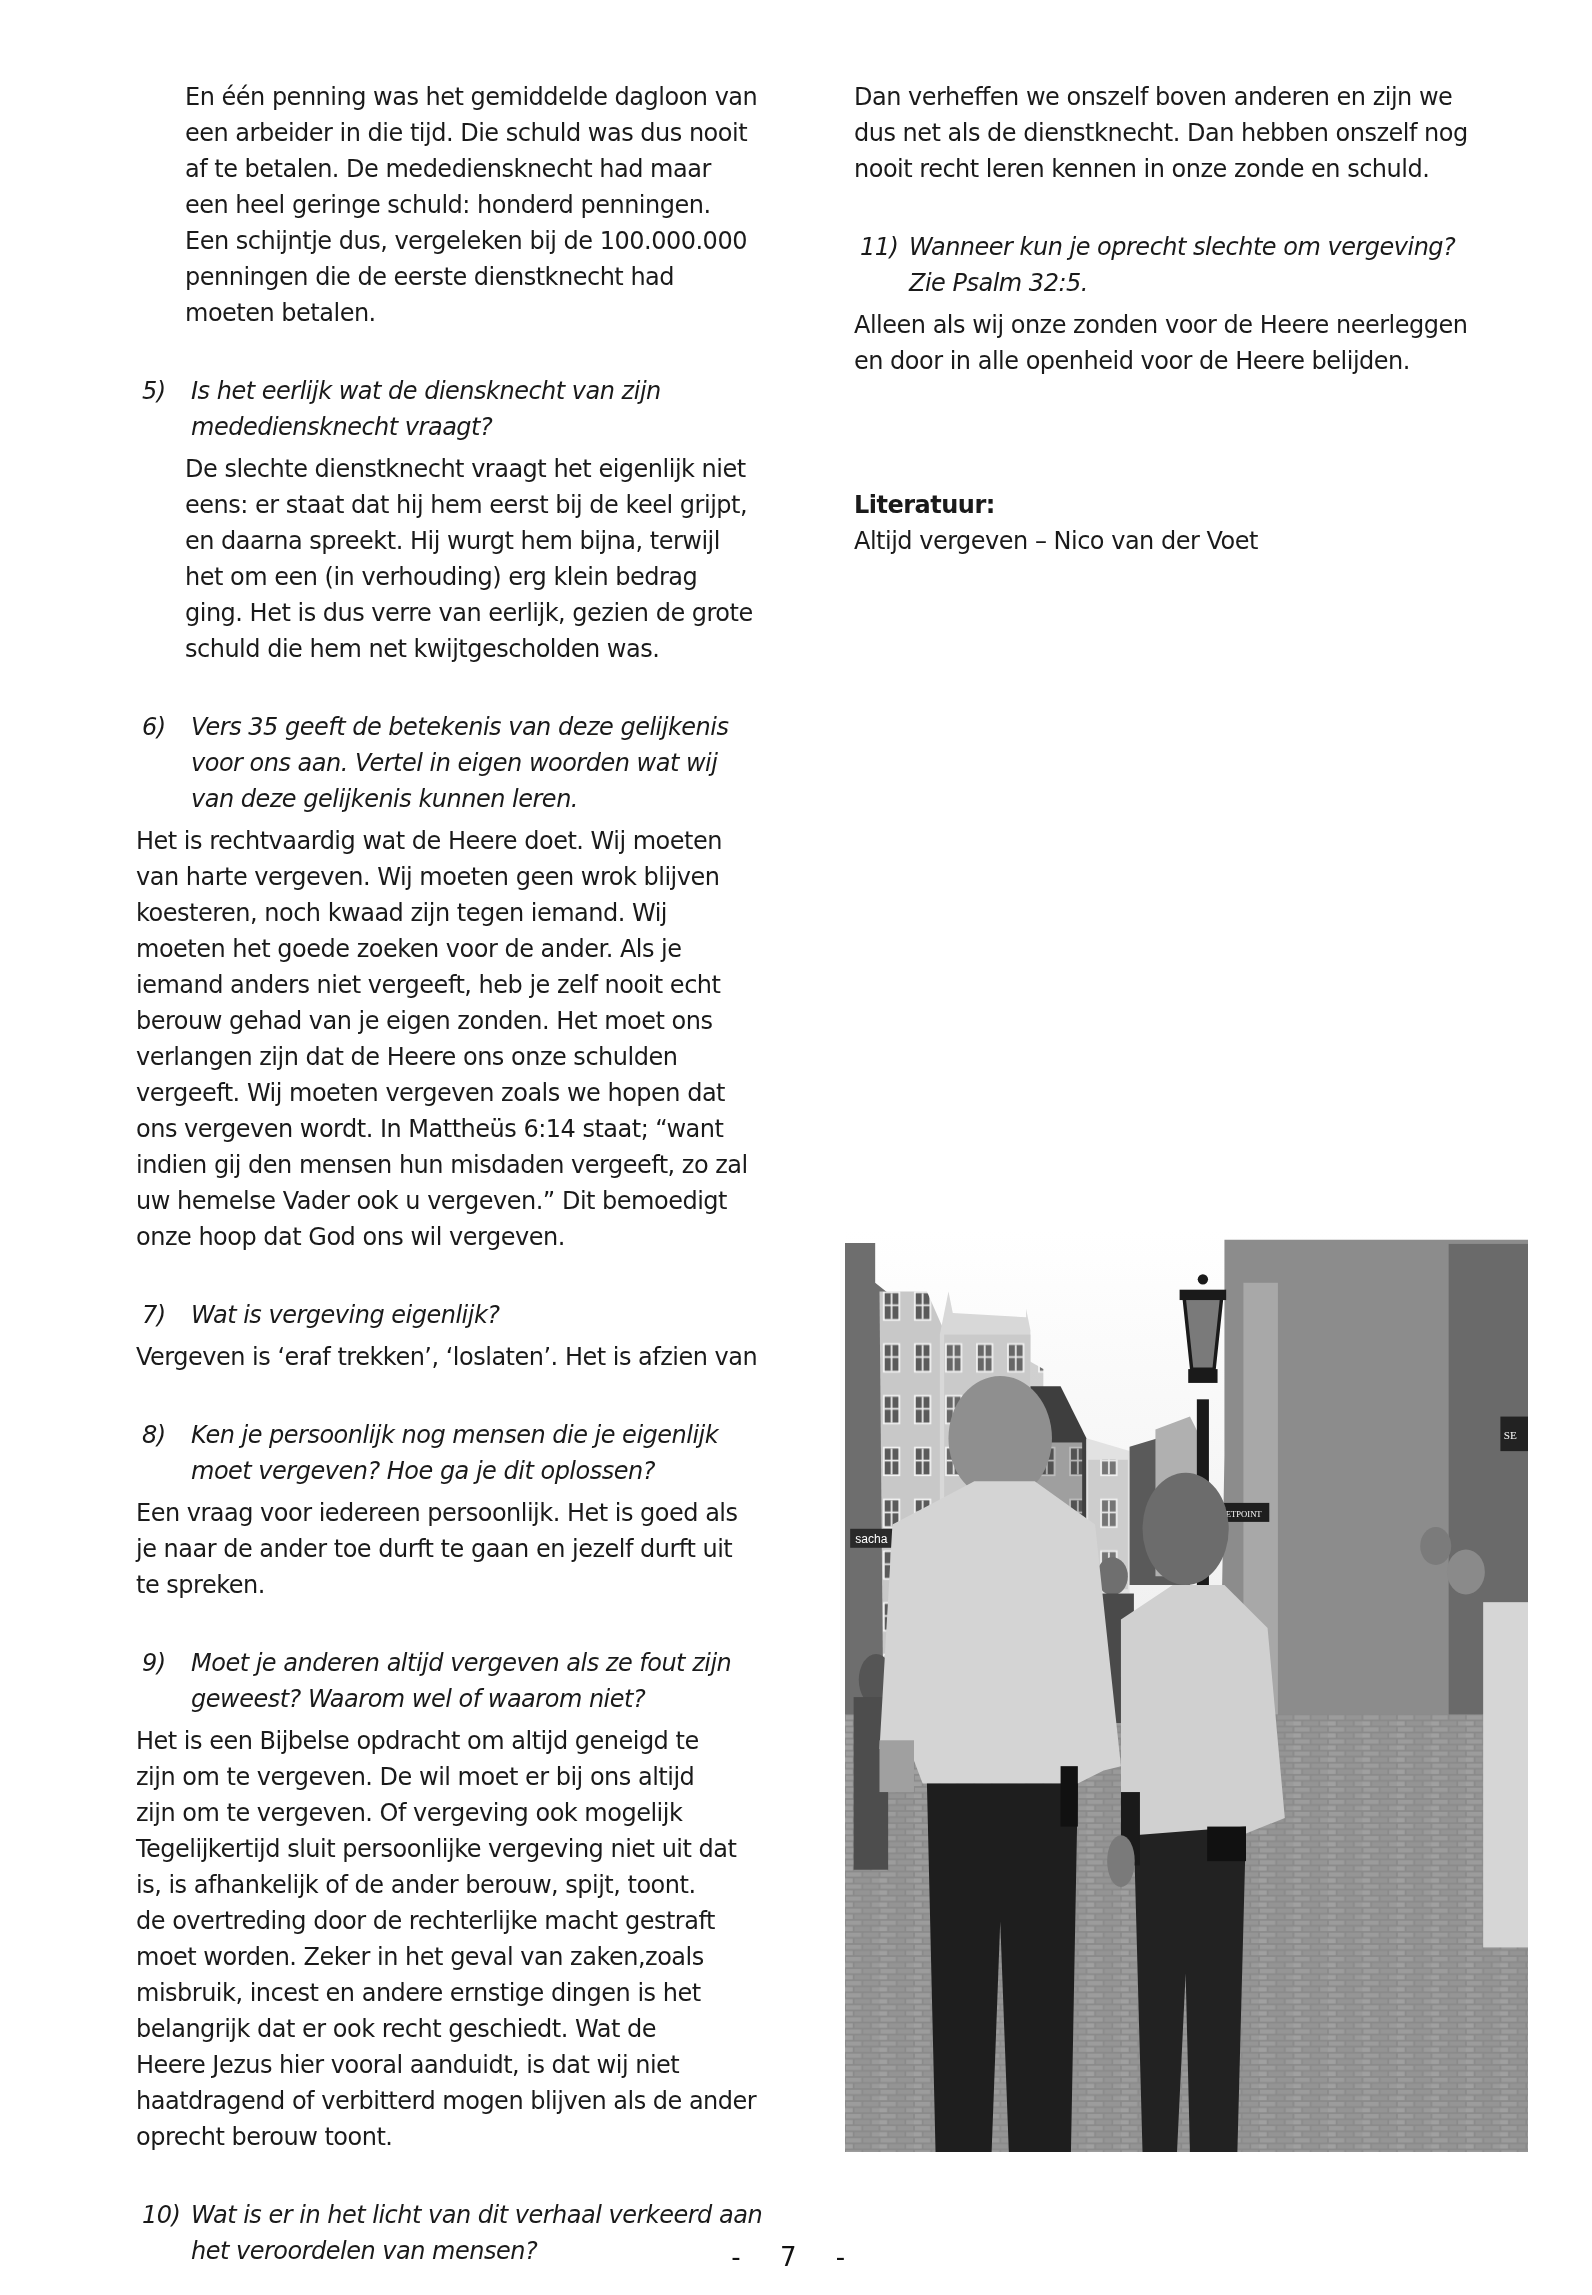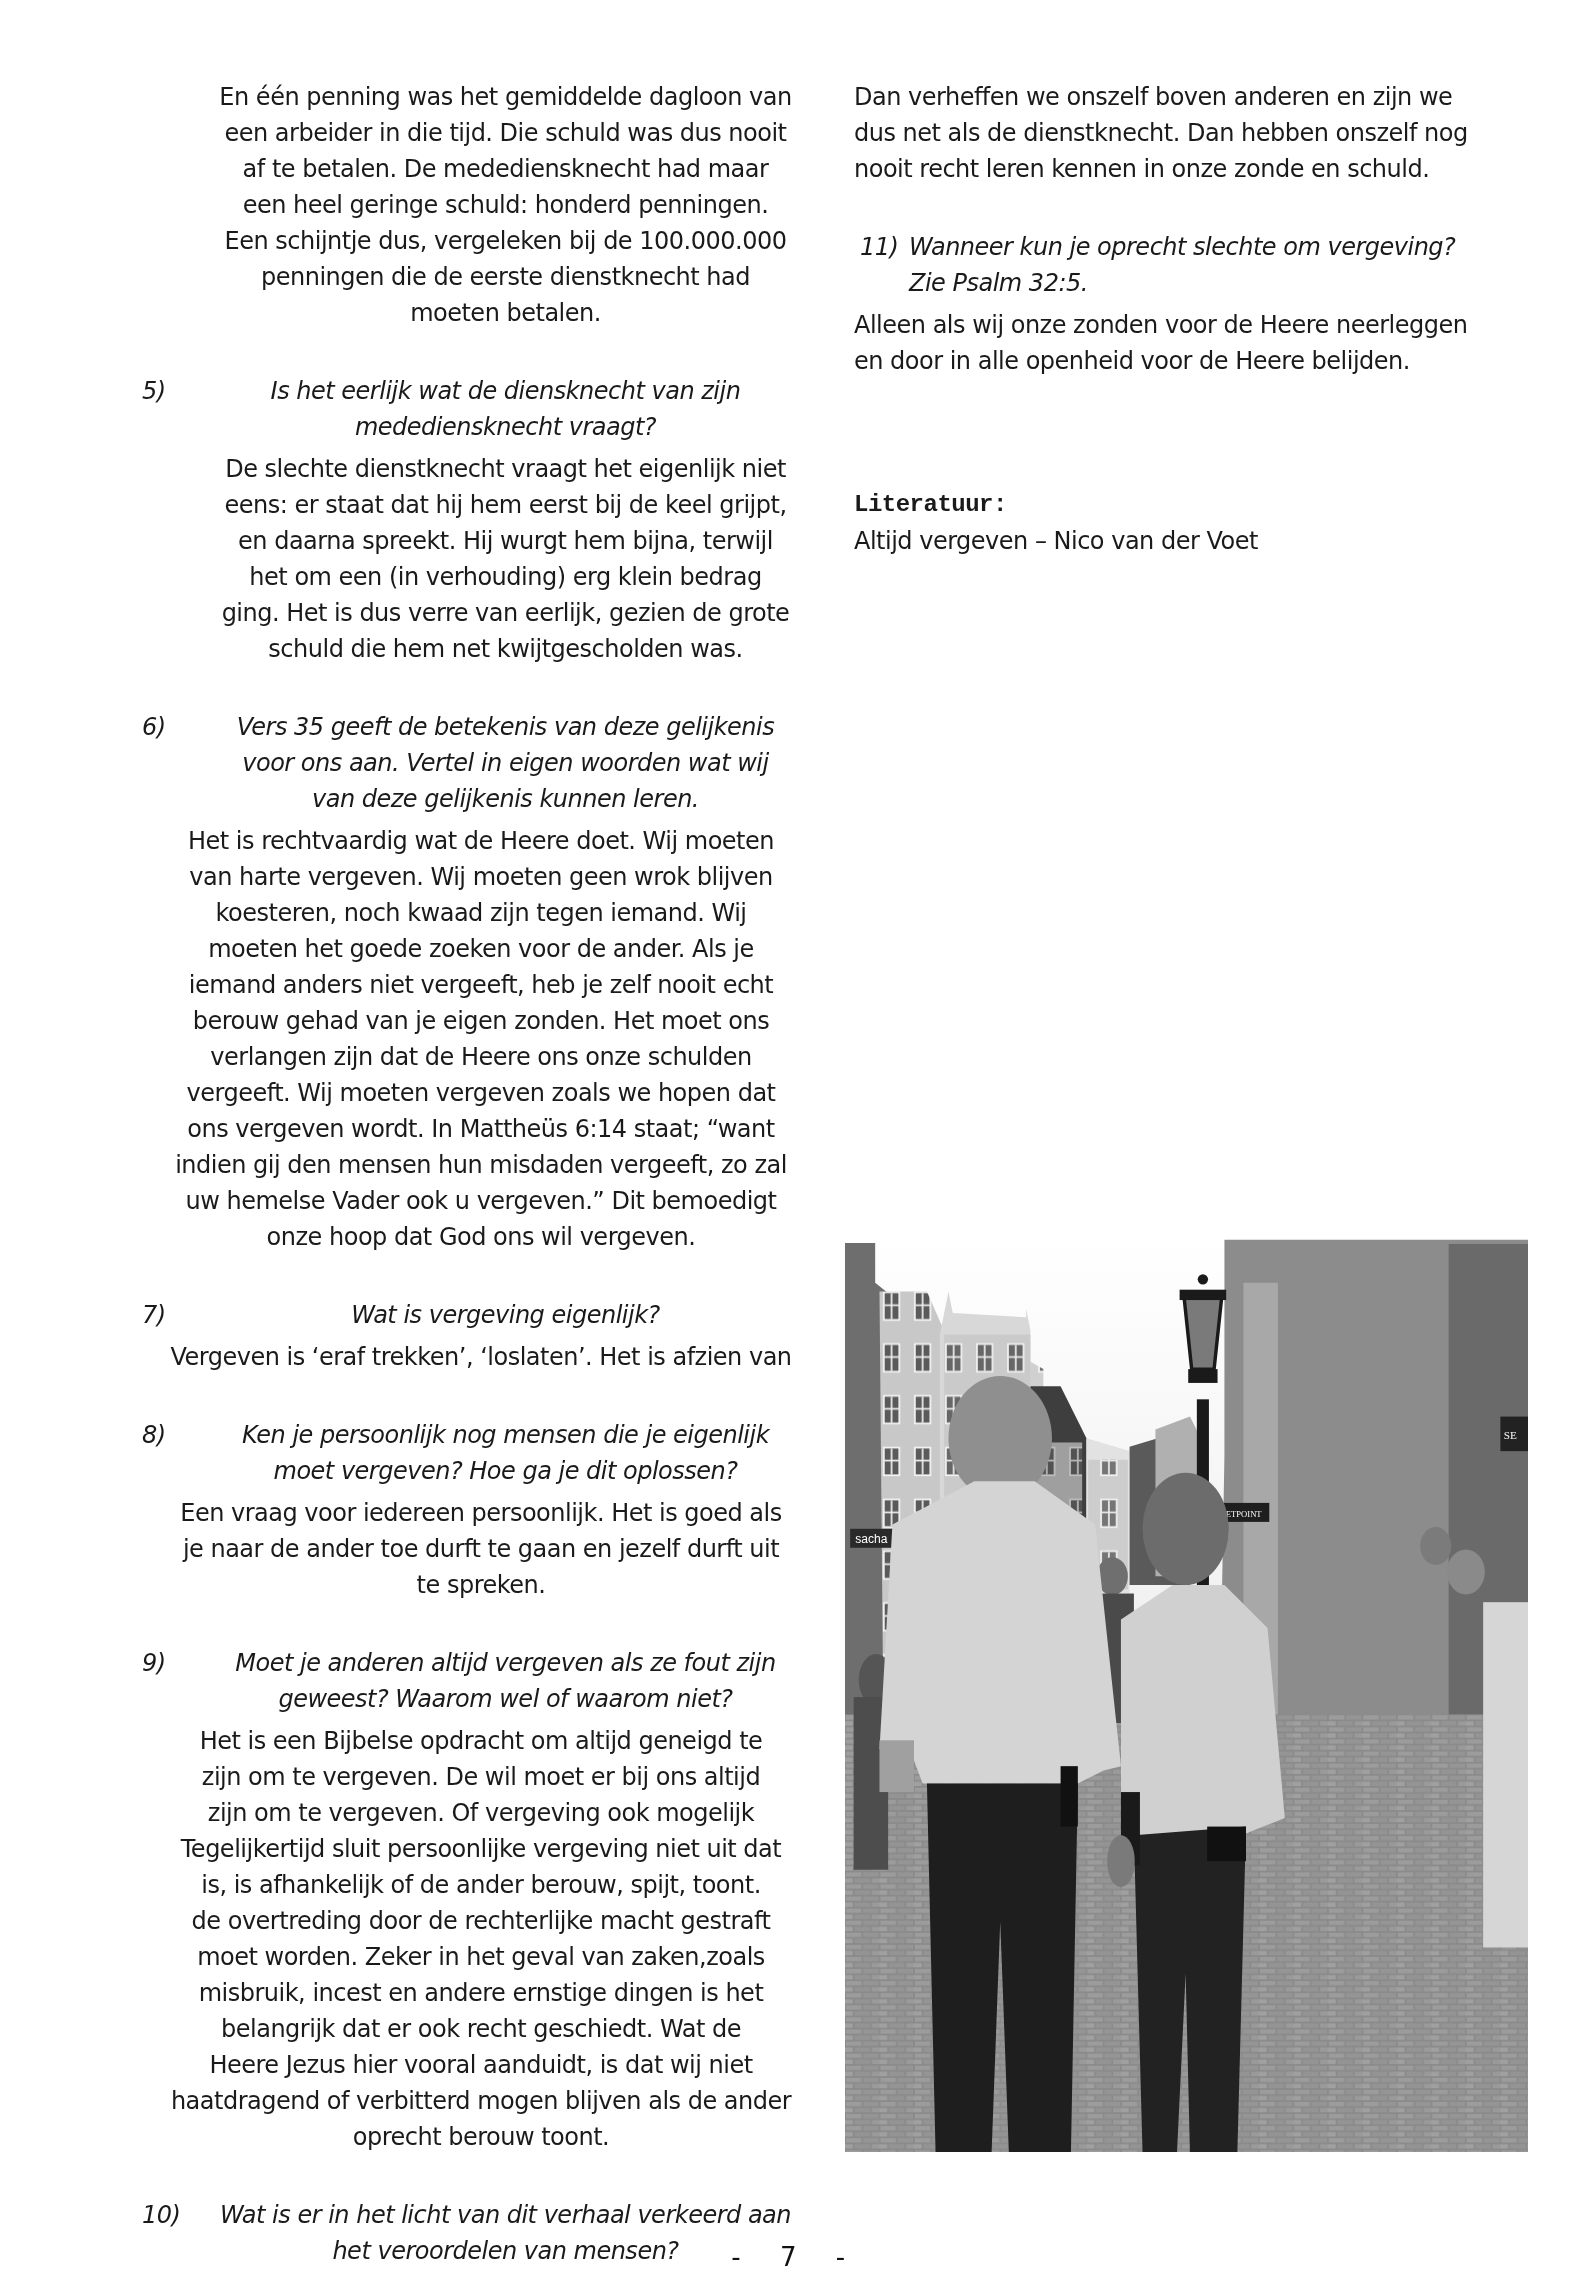--- a/index.html
+++ b/index.html
@@ -1,27 +1,27 @@
 <!DOCTYPE html>
 <html style="font-size:14px"><head>
 <meta charset="utf-8">
 <style>
   html, body { margin: 0; padding: 0; background: #ffffff; }
   body { width: 1592px; height: 2295px; position: relative; overflow: hidden;
          font-family: "DejaVu Sans", sans-serif; color: #1a1a1a; }
   .page { position: absolute; inset: 0; }
   .col { position: absolute; font-size: 24px; line-height: 36px; letter-spacing: -0.5px; }
-  .col-left { left: 136px; top: 79px; width: 690px; text-align: center; }
+  .col-left { left: 136px; top: 79px; width: 690px; }
   .col-right { left: 854px; top: 79px; width: 690px; }
   .p { margin: 0; }
   .indent { padding-left: 49px; }
   .q { position: relative; padding-left: 49px; font-style: italic; margin: 6px; }
   .q .num { position: absolute; left: 0; top: 0; font-style: italic; }
   .gap { height: 36px; }
-  .bold { font-weight: bold; font-family: Liberation Mono, monospace; }
+  .bold { font-weight: bold; }
   .photo { position: absolute; left: 845px; top: 1231px; width: 683px; height: 921px;
            overflow: hidden; background: #bdbdbd; }
   .photo svg { display: block; width: 100%; height: 100%; }
   .page-number { position: absolute; left: 0; width: 1592px; top: 2242px; text-align: center;
                  font-size: 26px; color: #111; letter-spacing: 15.5px; }
 </style>
 </head>
 <body>
 
 <div class="page">

